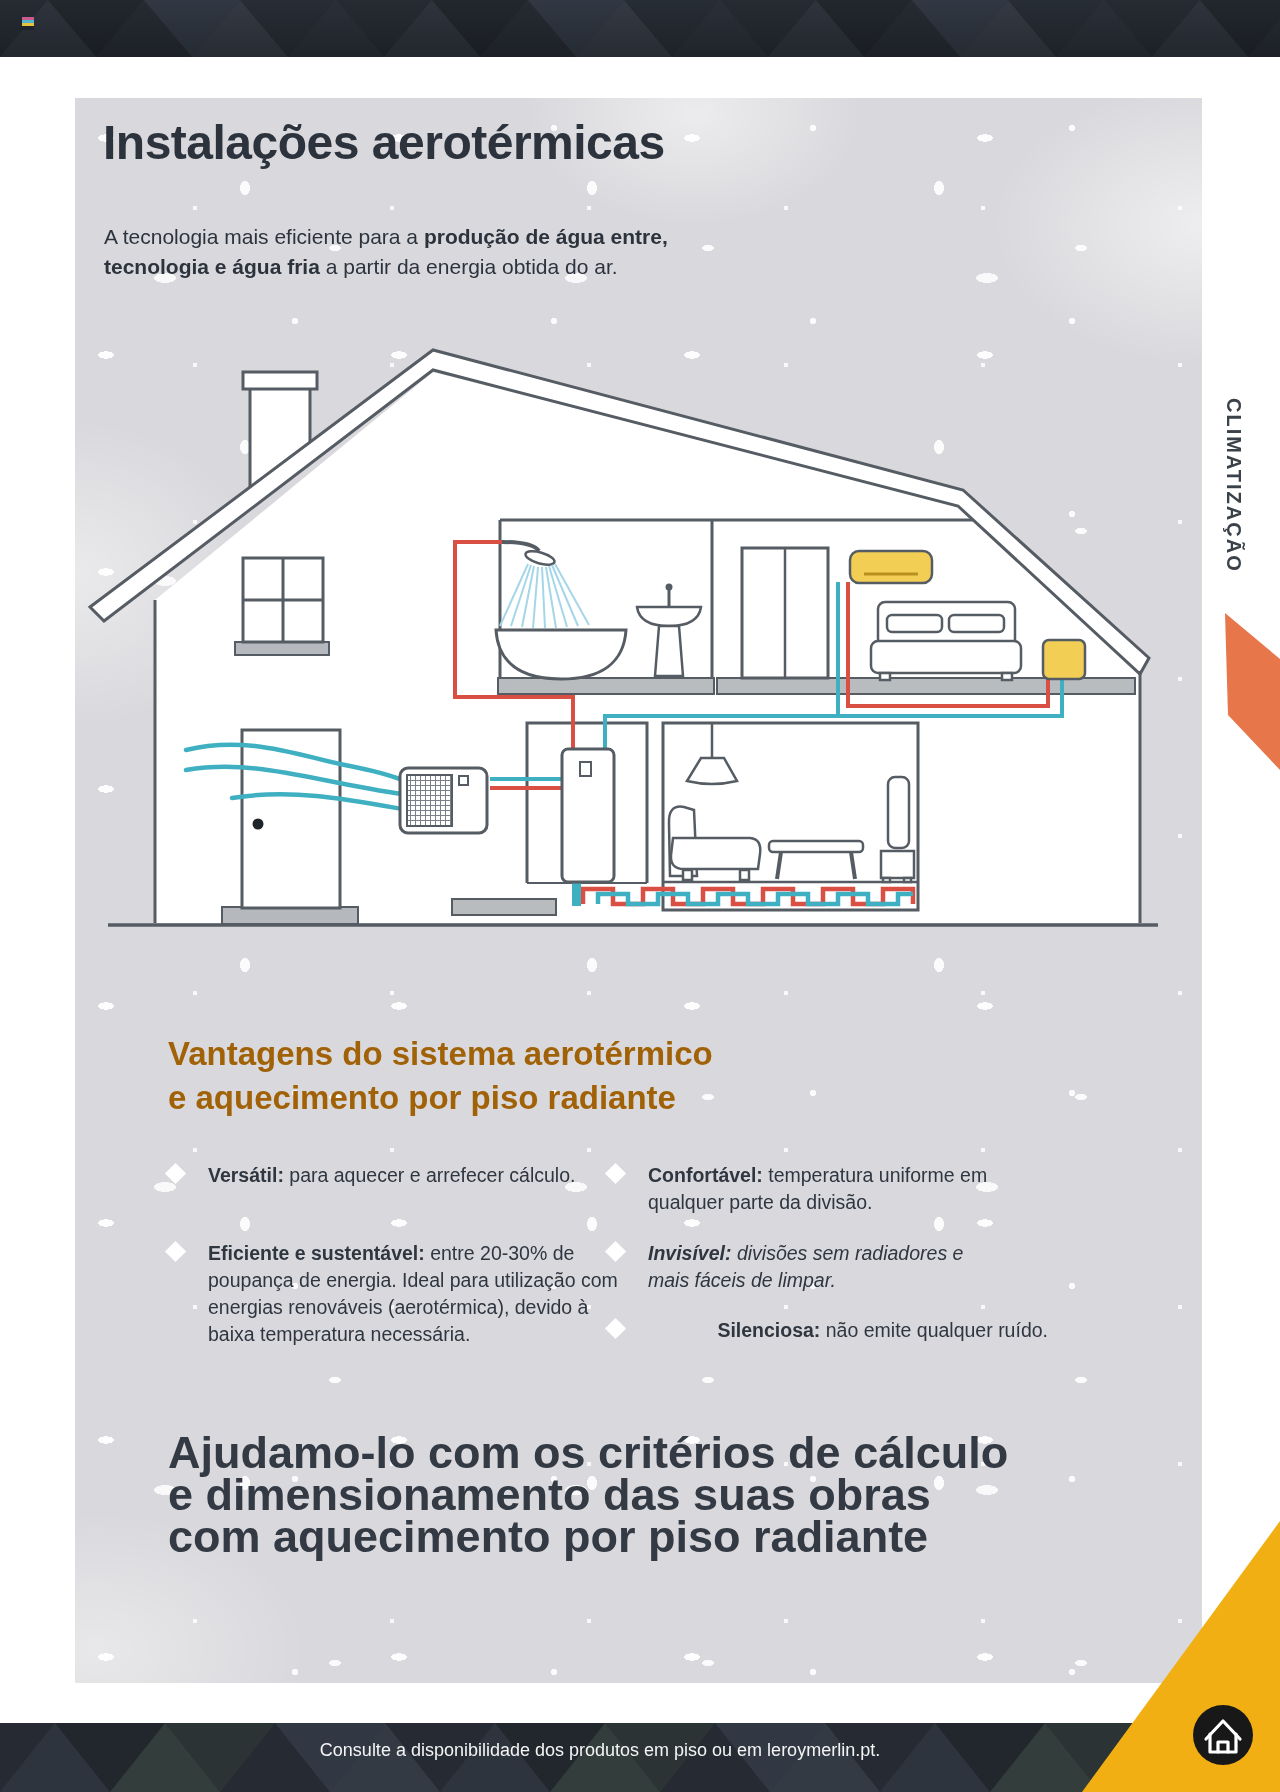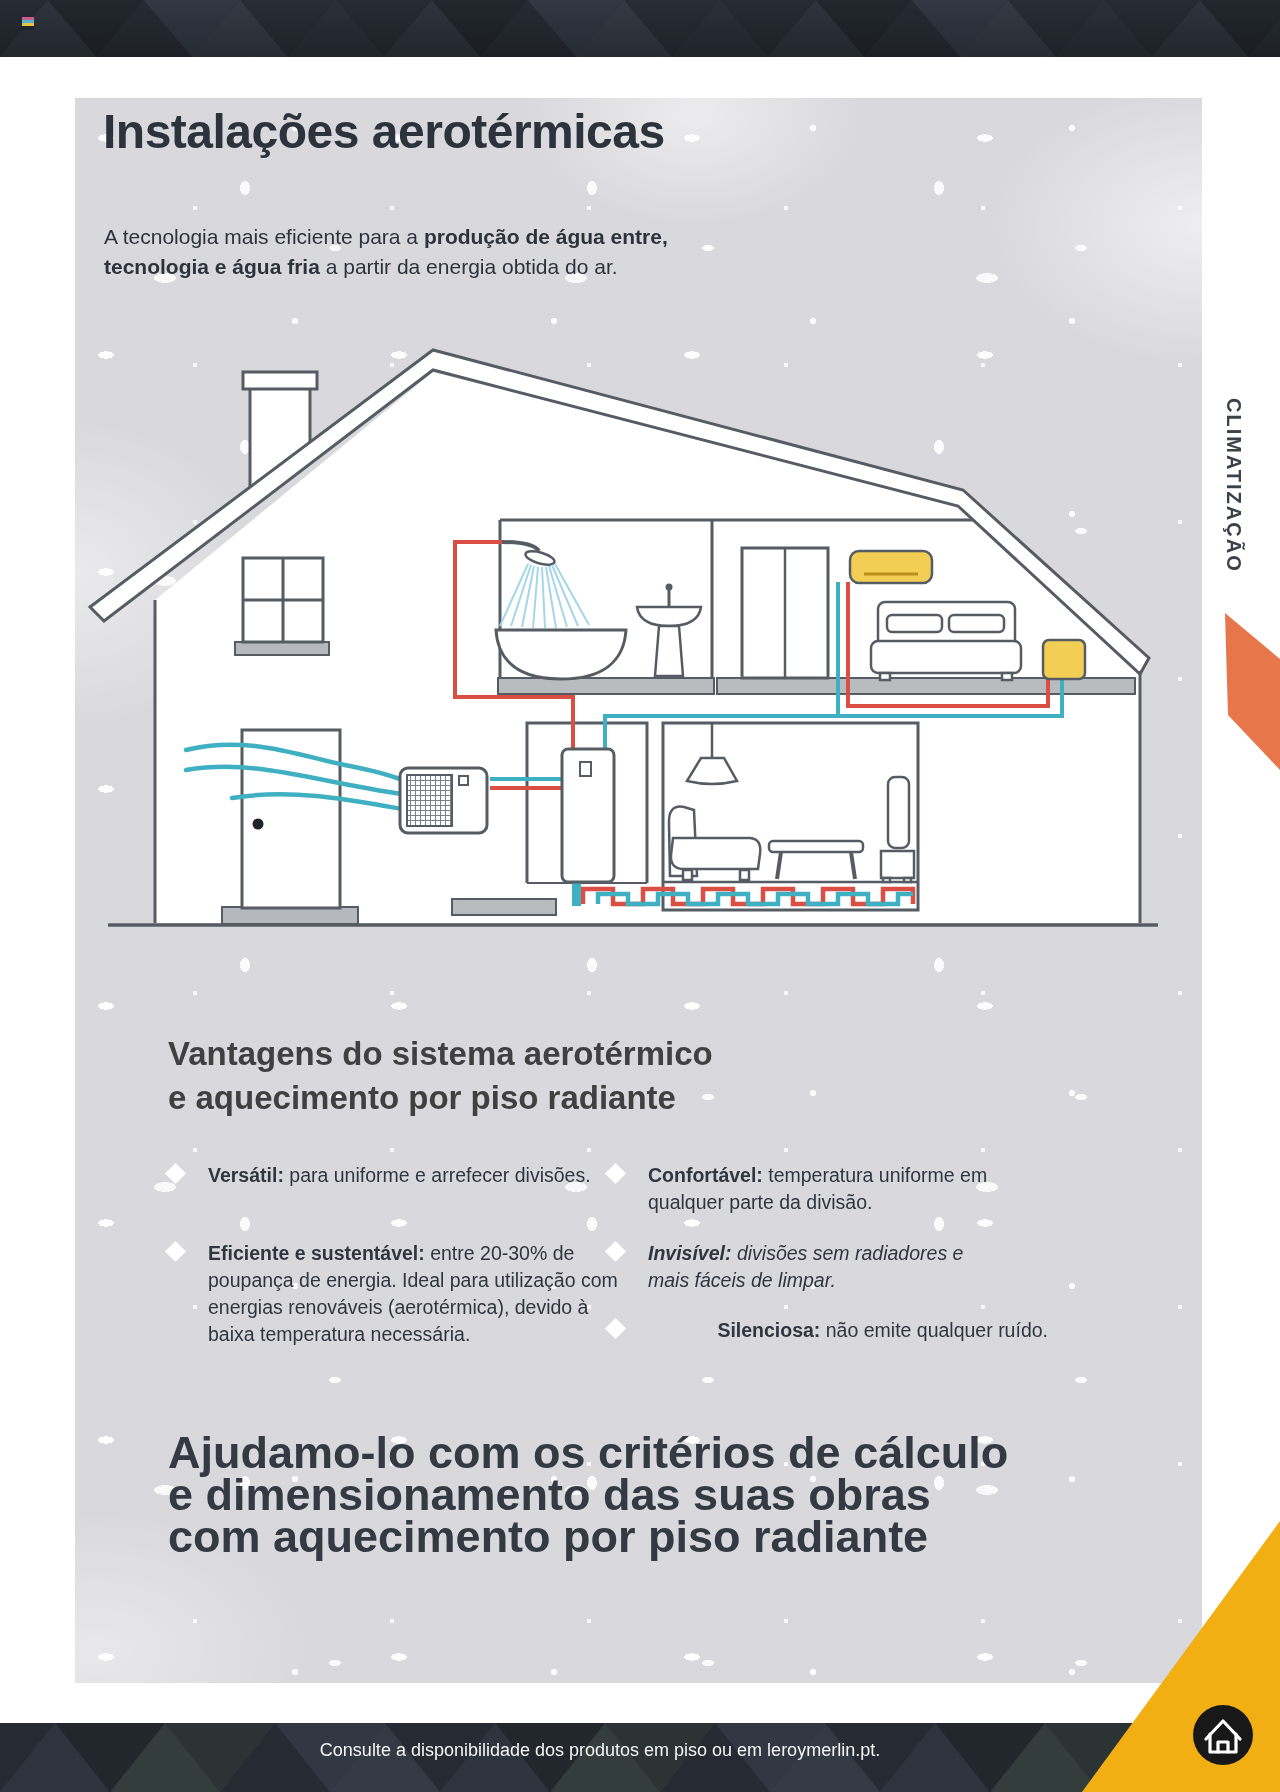--- a/index.html
+++ b/index.html
@@ -21,28 +21,28 @@
       radial-gradient(circle 5px at 220px 30px, rgba(255,255,255,.9) 60%, transparent 62%),
       radial-gradient(ellipse 10px 5px at 260px 150px, rgba(255,255,255,.9) 60%, transparent 62%),
       radial-gradient(circle 4px at 120px 110px, rgba(255,255,255,.85) 60%, transparent 62%);
     background-size:293px 217px,347px 259px,411px 303px,259px 193px,373px 283px,197px 157px;}
   .panel::before{content:"";position:absolute;inset:0;pointer-events:none;background:
       radial-gradient(300px 200px at 100% 8%, rgba(255,255,255,.55), transparent 70%),
       radial-gradient(260px 220px at 0% 30%, rgba(255,255,255,.45), transparent 70%),
       radial-gradient(300px 200px at 2% 98%, rgba(255,255,255,.4), transparent 70%),
       radial-gradient(240px 160px at 55% 1%, rgba(255,255,255,.5), transparent 70%);}
 
-  .title{position:absolute;left:103px;top:104px;margin:0;font-size:48px;font-weight:bold;
+  .title{position:absolute;left:103px;top:115px;margin:0;font-size:48px;font-weight:bold;
          color:#2d333d;letter-spacing:-0.5px;text-align:center;}
   .subtitle{position:absolute;left:104px;top:222px;font-size:21px;line-height:30px;color:#2d333d;}
 
   .house-svg{position:absolute;left:75px;top:98px;}
 
   .adv-heading{position:absolute;left:168px;top:1032px;font-size:33px;line-height:44px;
-               font-weight:bold;color:#404040;}
+               font-weight:bold;color:#a16207;}
 
   .bullet{position:absolute;font-size:19.5px;line-height:27px;color:#2f3640;}
   .bullet .diamond{position:absolute;left:-40px;top:4px;width:15px;height:15px;background:#ffffff;
                    transform:rotate(45deg);}
   .b-l1{left:208px;top:1162px;width:430px;}
   .b-l2{left:208px;top:1240px;width:430px;}
   .b-r1{left:648px;top:1162px;width:350px;}
   .b-r2{left:648px;top:1240px;width:350px;font-style:italic;}
   .b-r3{left:648px;top:1317px;width:400px;text-align:right;}
 
@@ -254,21 +254,21 @@
     <rect x="1043" y="640" width="42" height="39" rx="6" fill="#F2CE55" stroke="#565c63" stroke-width="2.5"></rect>
   </svg>
 
   <div class="adv-heading">
     <div>Vantagens do sistema aerotérmico</div>
     <div>e aquecimento por piso radiante</div>
   </div>
 
   <div class="bullet b-l1">
     <span class="diamond"></span>
-    <b>Versátil:</b><span> para uniforme e arrefecer divisões.</span>
+    <b>Versátil:</b><span> para aquecer e arrefecer cálculo.</span>
   </div>
   <div class="bullet b-l2">
     <span class="diamond"></span>
     <b>Eficiente e sustentável:</b><span> entre 20-30% de poupança de energia. Ideal para utilização com energias renováveis (aerotérmica), devido à baixa temperatura necessária.</span>
   </div>
   <div class="bullet b-r1">
     <span class="diamond"></span>
     <b>Confortável:</b><span> temperatura uniforme em qualquer parte da divisão.</span>
   </div>
   <div class="bullet b-r2">

